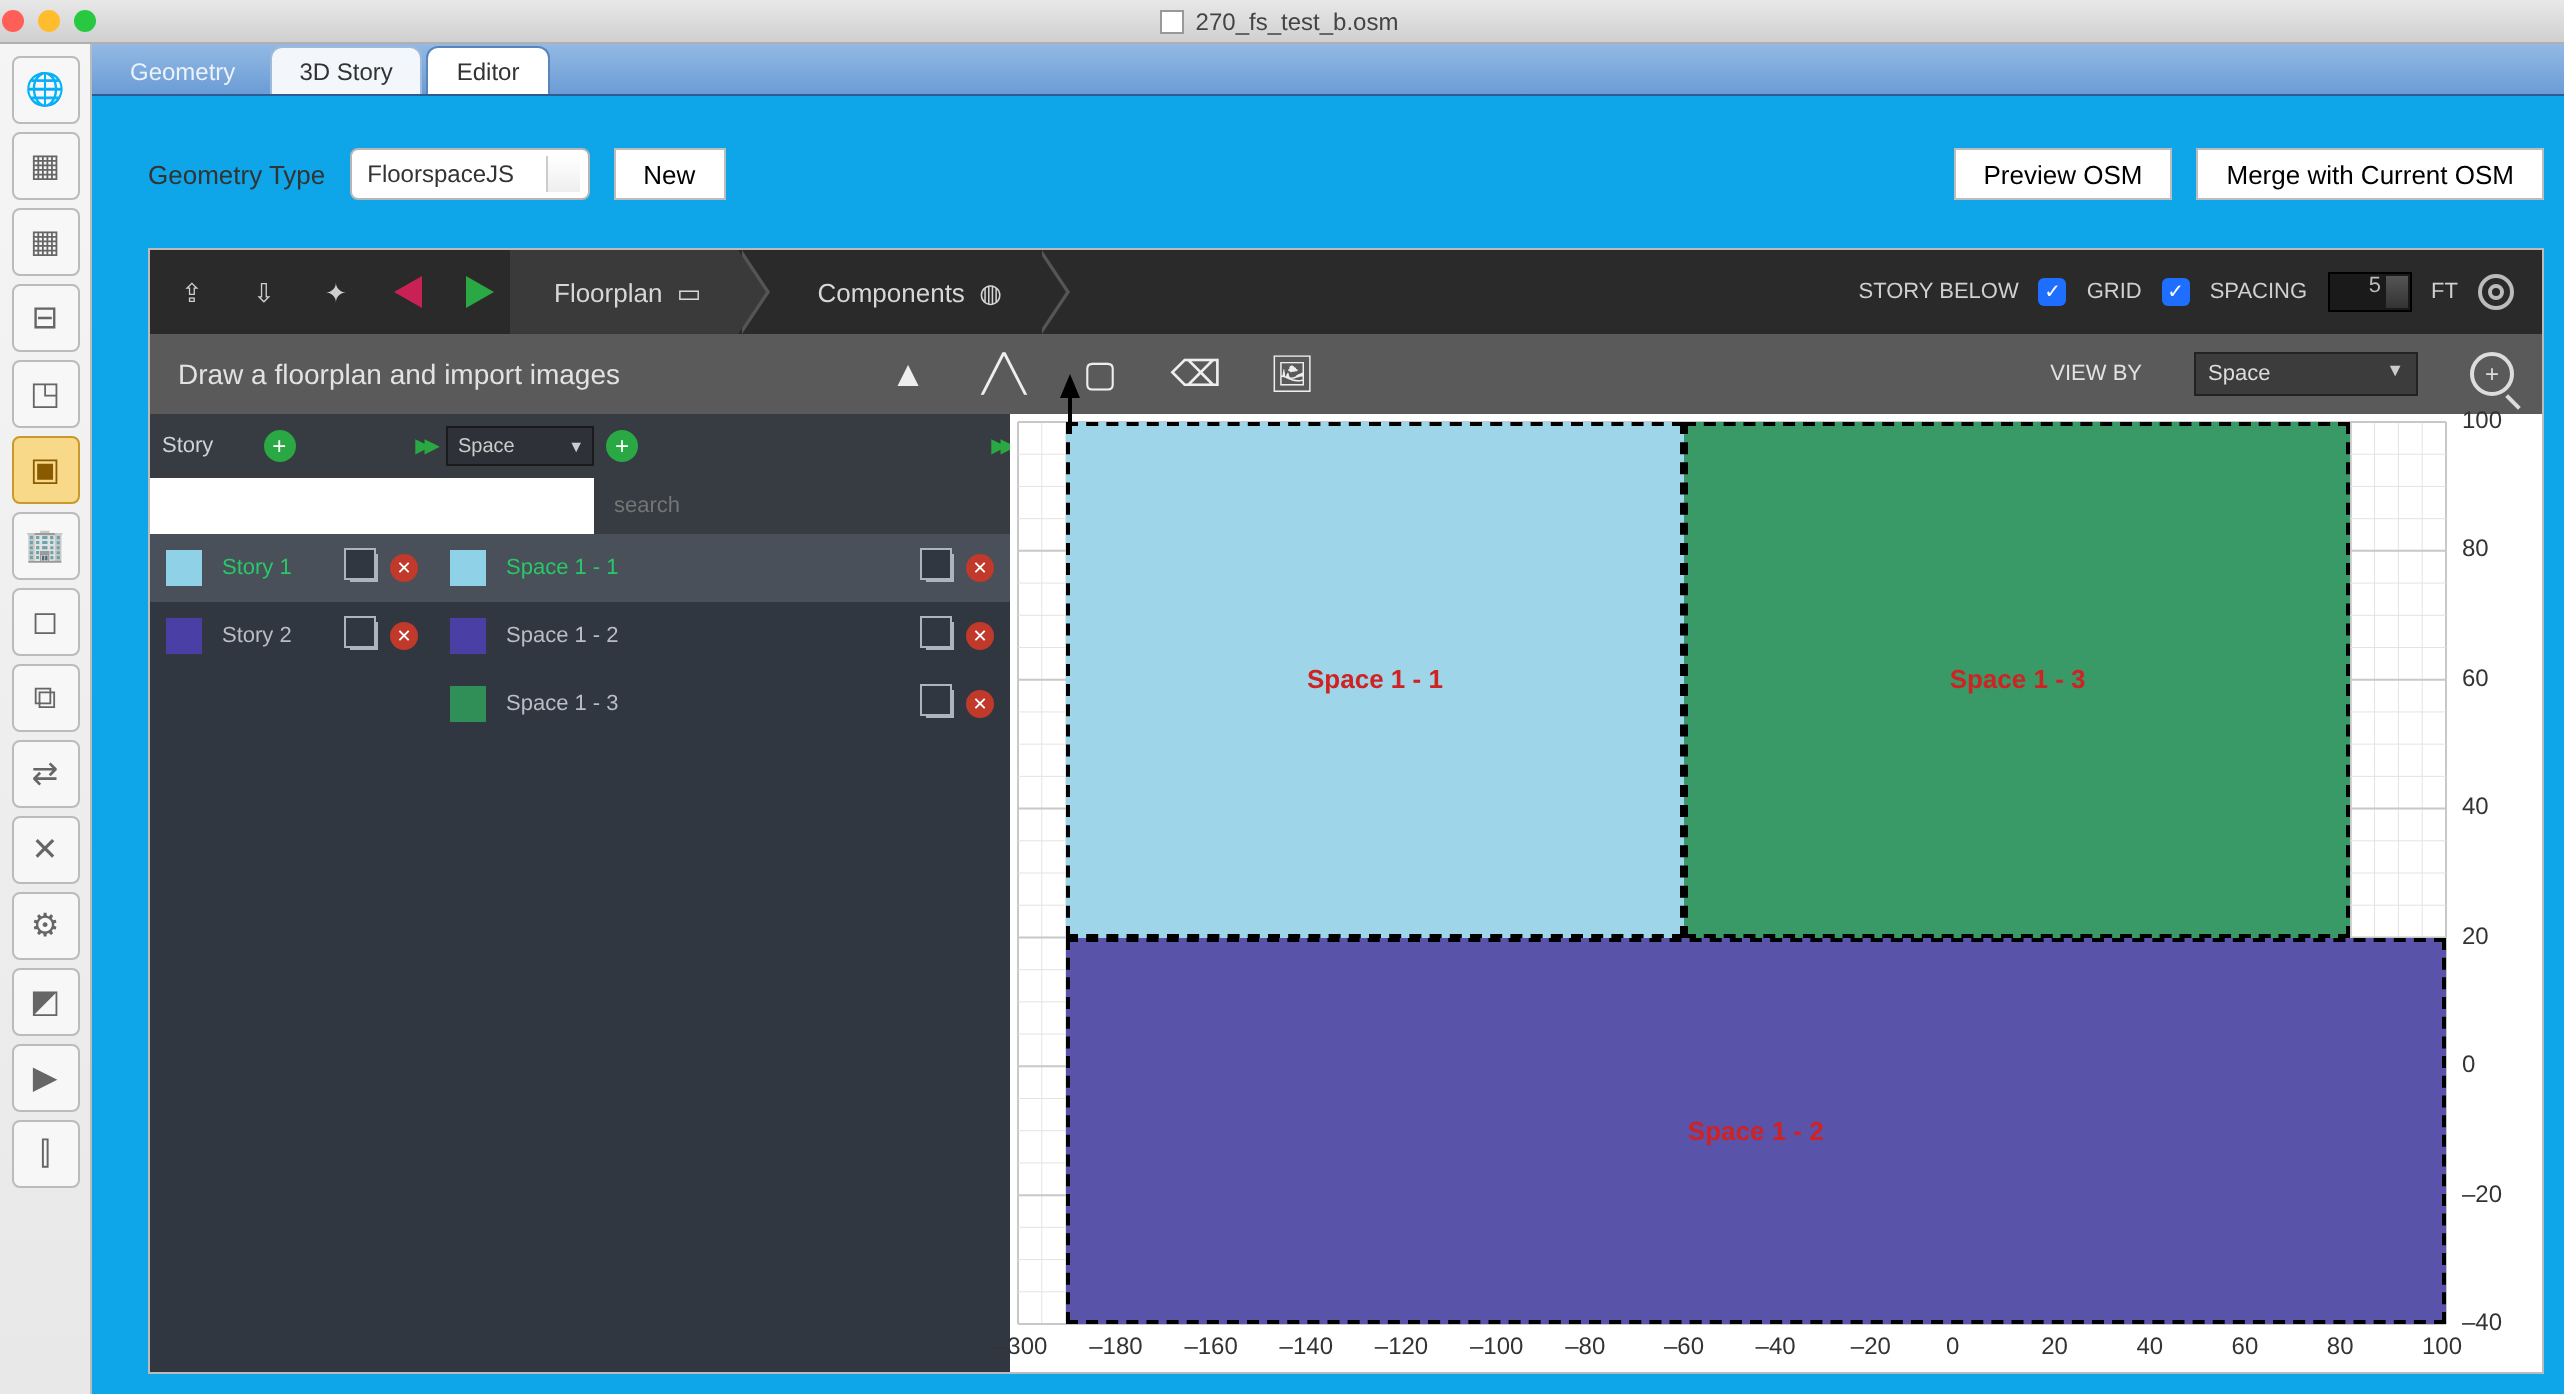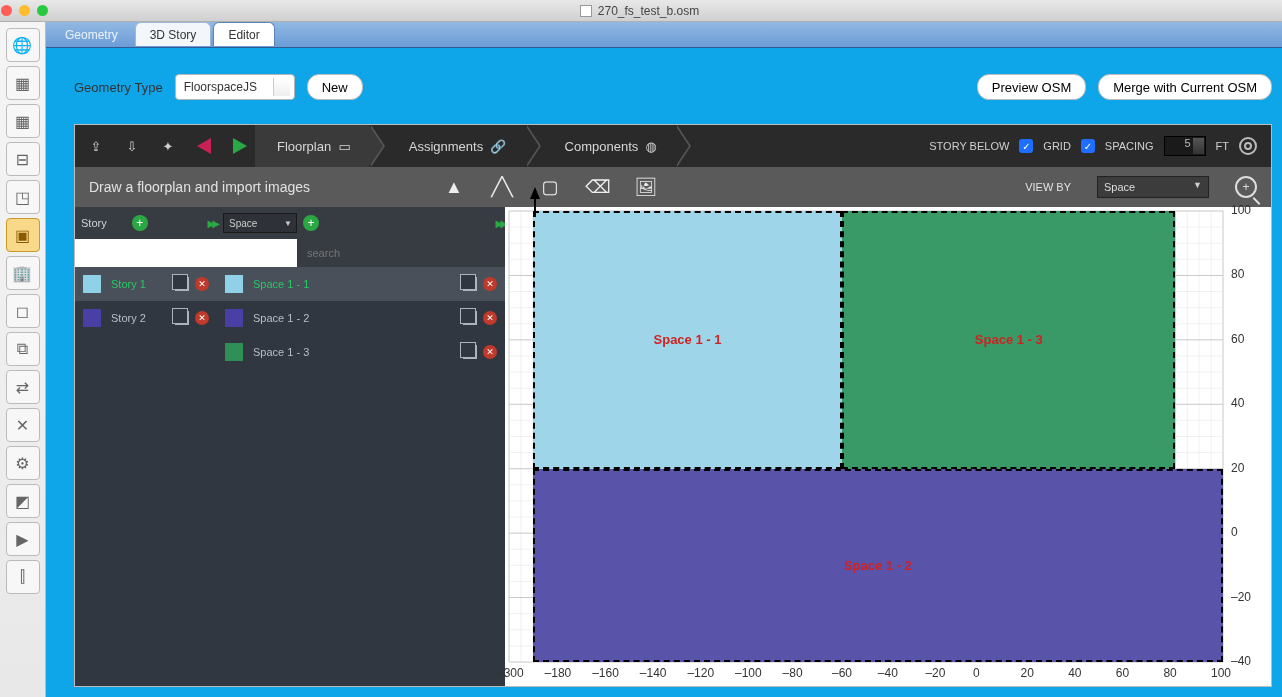--- a/index.html
+++ b/index.html
@@ -13,34 +13,34 @@
 .tiny-doc { width:12px; height:12px; background:#fff; border:1px solid #999; }
 
 .app-body { display:flex; height:675px; }
 
 .left-rail { width:46px; background:linear-gradient(#f5f5f5,#e8e8e8); border-right:1px solid #bbb; display:flex; flex-direction:column; align-items:center; padding-top:6px; gap:4px;}
 .rail-btn { width:34px; height:34px; border:1px solid #bbb; border-radius:4px; background:#f7f7f7; display:flex; align-items:center; justify-content:center; cursor:pointer; color:#666; font-size:16px;}
 .rail-btn.active { background:#f8d98a; border-color:#c79a2a; color:#8a5a00;}
 
 .editor-area { flex:1; display:flex; flex-direction:column; }
 
-.tab-strip { height:26px; background:linear-gradient(#93b9e3,#6b9cd6); display:flex; align-items:flex-start; padding-left:4px; border-bottom:1px solid #2f5b94;}
+.tab-strip { height:26px; background:linear-gradient(#93b9e3,#6b9cd6); display:flex; align-items:center; padding-left:4px; border-bottom:1px solid #2f5b94;}
 .tab { height:24px; padding:0 14px; font-size:12px; line-height:24px; border:1px solid #5a85bb; border-bottom:none; border-top-left-radius:6px; border-top-right-radius:6px; margin-right:2px; cursor:pointer;}
 .tab.inactive{ color:#eaf2fb; background:transparent; border-color:transparent;}
 .tab.white-inactive{ background:#f3f6fa; color:#333; border-color:#9fb9d8;}
 .tab.active{ background:#fff; color:#333; }
 
 .editor-panel { flex:1; background:#0ea5e9; padding:22px 10px 10px 28px; display:flex; flex-direction:column; }
 
 .top-row { display:flex; align-items:center; height:34px; gap:12px; font-size:13px; color:#333;}
 .select-faux { height:26px; min-width:120px; background:#fff; border:1px solid #b6b6b6; border-radius:4px; padding:0 22px 0 8px; font-size:12px; display:flex; align-items:center; position:relative;}
 .select-faux::after{content:"";position:absolute;right:4px;top:3px;bottom:3px;width:16px;border-left:1px solid #ccc;background:
  linear-gradient(#fff,#eee);}
 .select-faux .arrows{position:absolute;right:8px;top:4px;font-size:8px;line-height:8px;color:#555;}
-.btn { height:26px; padding:0 14px; background:#fff; border:1px solid #bcbcbc; border-radius:12px; font-size:13px; cursor:pointer;}
+.btn { height:26px; padding:0 14px; background:#fff; border:1px solid #bcbcbc; border-radius:0; font-size:13px; cursor:pointer;}
 .spacer { flex:1; }
 
 .workbench { flex:1; margin-top:20px; display:flex; background:#fff; border:1px solid #bbb; position:relative;}
 
 .wb-header { position:absolute; left:0; top:0; right:0; height:42px; background:#2a2a2a; display:flex; align-items:center; color:#d7d7d7; font-size:13px;}
 .wb-header .iconbtn { width:30px; height:30px; margin-left:6px; display:flex; align-items:center;justify-content:center; cursor:pointer; color:#cfcfcf;}
 .arrow-left{width:0;height:0;border-top:8px solid transparent;border-bottom:8px solid transparent;border-right:14px solid #c82156;display:inline-block;}
 .arrow-right{width:0;height:0;border-top:8px solid transparent;border-bottom:8px solid transparent;border-left:14px solid #2aa843;display:inline-block;}
 .crumb { height:42px; display:flex; align-items:center; padding:0 18px 0 22px; position:relative; cursor:pointer;}
 .crumb .chev{ position:absolute; right:-14px; top:0; width:0;height:0;border-top:21px solid transparent;border-bottom:21px solid transparent;border-left:14px solid #2a2a2a; z-index:2;}
@@ -162,24 +162,20 @@
           <div class="iconbtn">✦</div>
           <div class="iconbtn">
               <span class="arrow-left"></span>
             </div>
           <div class="iconbtn">
               <span class="arrow-right"></span>
             </div>
           <div class="crumb active">
             <span>Floorplan</span>&nbsp;&nbsp;▭
             <span class="chev2"></span><span class="chev" style="border-left-color:#3a3a3a"></span>
-          </div>
-          <div class="crumb" style="margin-left:18px">
-            <span>Assignments</span>&nbsp;&nbsp;🔗
-            <span class="chev2"></span><span class="chev"></span>
           </div>
           <div class="crumb" style="margin-left:18px">
             <span>Components</span>&nbsp;&nbsp;◍
             <span class="chev2"></span><span class="chev"></span>
           </div>
           <div class="wb-header-right">
             <span>STORY BELOW</span>
             <span class="chk">✓</span>
             <span>GRID</span>
             <span class="chk">✓</span>

